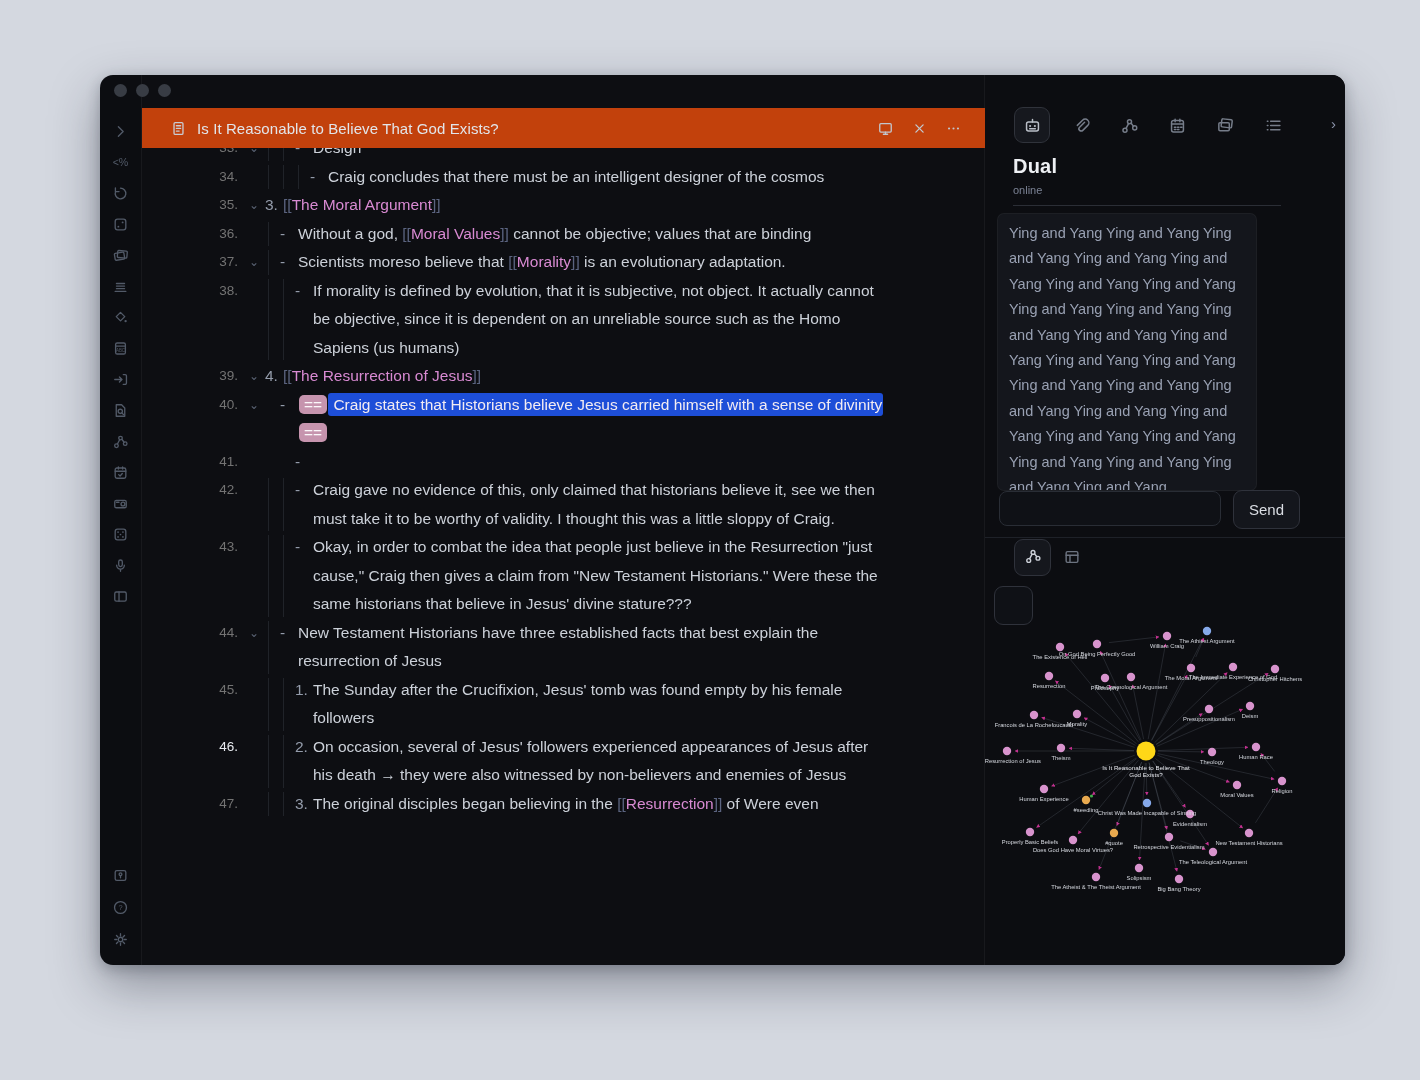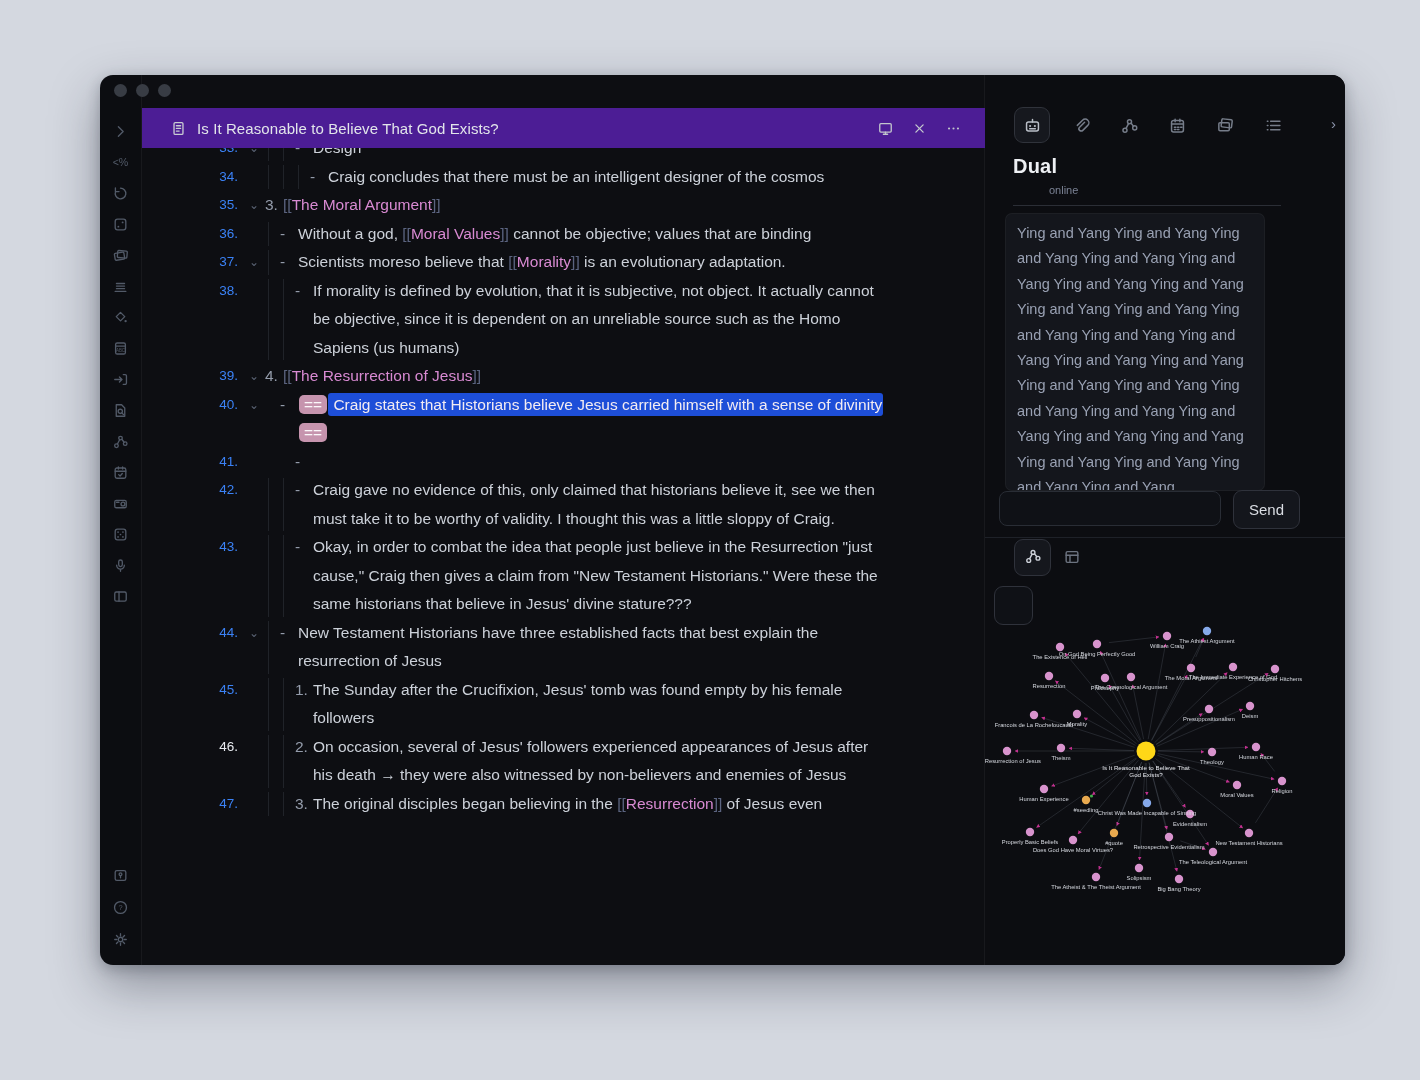--- a/index.html
+++ b/index.html
@@ -9,50 +9,50 @@
   .lights{position:absolute;left:14px;top:9px;display:flex;gap:9px;z-index:30;}
   .light{width:13px;height:13px;border-radius:50%;background:#383c44;}
   
   .rail{position:absolute;left:0;top:0;bottom:0;width:41px;border-right:1px solid rgba(255,255,255,.05);}
   .rail-top{position:absolute;top:46px;left:0;width:41px;display:flex;flex-direction:column;align-items:center;gap:11px;}
   .rail-bottom{position:absolute;bottom:16px;left:0;width:41px;display:flex;flex-direction:column;align-items:center;gap:12px;}
   .ricon{width:20px;height:20px;color:#525a68;display:flex;align-items:center;justify-content:center;cursor:pointer;}
   .ricon svg{width:17px;height:17px;}
   
   .editor{position:absolute;left:42px;top:0;width:843px;bottom:0;background:#0d0e12;}
-  .tabbar{position:absolute;top:33px;left:0;right:0;height:40px;display:flex;align-items:center;background:#4c1d95;z-index:10;}
+  .tabbar{position:absolute;top:33px;left:0;right:0;height:40px;display:flex;align-items:center;background:#c2410c;z-index:10;}
   .tab-doc{margin-left:27px;color:#c9ccd3;width:18px;height:18px;}
   .tab-title{margin-left:10px;color:#e2e5ea;font-size:15px;letter-spacing:.1px;}
   .tab-actions{position:absolute;right:22px;display:flex;gap:14px;align-items:center;}
   .tab-actions .ricon{color:#c2c6cd;}
   .lines-wrap{position:absolute;top:73px;left:0;right:0;bottom:0;overflow:hidden;}
   .lines{margin-top:-14px;}
   .line{display:flex;align-items:flex-start;line-height:28.5px;font-size:15.5px;color:#ccd1d9;}
-  .lnum{width:96px;flex:0 0 96px;text-align:right;padding-right:7px;color:#3b82f6;font-size:13.5px;}
+  .lnum{width:96px;flex:0 0 96px;text-align:right;padding-right:7px;color:#737373;font-size:13.5px;}
   .lnum.bold{color:#e8ebf0;font-weight:400;}
   .chev{width:18px;flex:0 0 18px;color:#596273;font-size:12px;text-align:center;cursor:pointer;}
   .lcontent{position:relative;flex:1;max-width:640px;}
   .guide{position:absolute;top:2px;bottom:2px;width:1px;background:rgba(150,162,184,.14);}
   .ltext{position:relative;padding-left:calc(var(--ind)*15px + 20px);padding-right:12px;}
   .marker{position:absolute;left:calc(var(--ind)*15px + 2px);color:#949cab;}
   .br{color:#5b6480;}
   .wikilink{color:#d88ad2;font-weight:500;cursor:pointer;}
   mark{background:#1d4ed8;color:#f3ecf2;padding:3px 1px;border-radius:3px;-webkit-box-decoration-break:clone;box-decoration-break:clone;}
   .hltok{background:#c694ae;color:#fbf7fa;padding:1px 5px;border-radius:5px;margin:0 1px;}
   
   .rpanel{position:absolute;right:0;top:0;bottom:0;width:360px;background:#0c0d11;border-left:1px solid rgba(255,255,255,.05);}
   .rp-icons{position:absolute;top:32px;left:29px;display:flex;align-items:center;gap:14px;}
   .rp-ic{width:34px;height:34px;display:flex;align-items:center;justify-content:center;color:#767d8a;border-radius:9px;cursor:pointer;}
   .rp-ic svg{width:19px;height:19px;}
   .rp-ic.active{border:1px solid #303publicity;border:1px solid #30333b;background:#16181e;color:#b9bec7;}
   .rp-chevron{position:absolute;top:40px;right:9px;color:#8d95ac;font-size:15px;cursor:pointer;}
   .rp-title{position:absolute;top:80px;left:28px;color:#eef0f4;font-size:20px;font-weight:700;letter-spacing:.2px;}
-  .rp-status{position:absolute;top:109px;left:28px;color:#7b8294;font-size:11px;margin-left:36px;}
+  .rp-status{position:absolute;top:109px;left:28px;color:#7b8294;font-size:11px;}
   .rp-hr{position:absolute;top:130px;left:28px;width:268px;height:1px;background:#2b2e36;}
-  .bubble{position:absolute;top:138px;left:20px;width:236px;height:262px;background:#14161c;border:1px solid rgba(255,255,255,.04);
+  .bubble{position:absolute;top:138px;left:12px;width:236px;height:262px;background:#14161c;border:1px solid rgba(255,255,255,.04);
     border-radius:7px;padding:7px 11px;overflow:hidden;color:#99a1b3;font-size:14.5px;line-height:25.4px;}
   .chat-input{position:absolute;left:14px;top:416px;width:200px;height:33px;background:#0f1116;border:1px solid #292d35;
     border-radius:8px;color:#ccd1d9;font-size:14px;padding:0 10px;outline:none;font-family:inherit;}
   .send-btn{position:absolute;left:248px;top:415px;width:65px;height:37px;background:#14161c;border:1px solid #2f323b;
     border-radius:9px;color:#dadde3;font-size:15px;display:flex;align-items:center;justify-content:center;cursor:pointer;}
   .rp-div{position:absolute;top:462px;left:0;right:0;height:1px;background:#1e2128;}
   .gtab{position:absolute;left:29px;top:464px;width:35px;height:35px;border:1px solid #2f323b;background:#15171d;border-radius:9px;
     display:flex;align-items:center;justify-content:center;color:#ccd0d8;cursor:pointer;}
   .gtab svg{width:18px;height:18px;}
   .ltab{position:absolute;left:78px;top:473px;width:18px;height:18px;color:#6c7380;cursor:pointer;}
@@ -351,21 +351,21 @@
               <span class="guide" style="left: 20px;"></span>
               <div class="ltext"><span class="marker">2.</span><span>On occasion, several of Jesus' followers experienced appearances of Jesus after his death → they were also witnessed by non-believers and enemies of Jesus</span></div>
             </div>
           </div>
           <div class="line">
             <span class="lnum">47.</span>
             <span class="chev"></span>
             <div class="lcontent" style="--ind: 2;">
               <span class="guide" style="left: 5px;"></span>
               <span class="guide" style="left: 20px;"></span>
-              <div class="ltext"><span class="marker">3.</span><span>The original disciples began believing in the </span><span class="br">[[</span><span class="wikilink">Resurrection</span><span class="br">]]</span><span> of Jesus even</span></div>
+              <div class="ltext"><span class="marker">3.</span><span>The original disciples began believing in the </span><span class="br">[[</span><span class="wikilink">Resurrection</span><span class="br">]]</span><span> of Were even</span></div>
             </div>
           </div>
         </div>
     </div>
   </div>
 
   <div class="rpanel">
     <div class="rp-icons">
         <div class="rp-ic active">
           <svg viewBox="0 0 16 16" fill="none" stroke="currentColor" stroke-width="1.25" stroke-linecap="round" stroke-linejoin="round">

